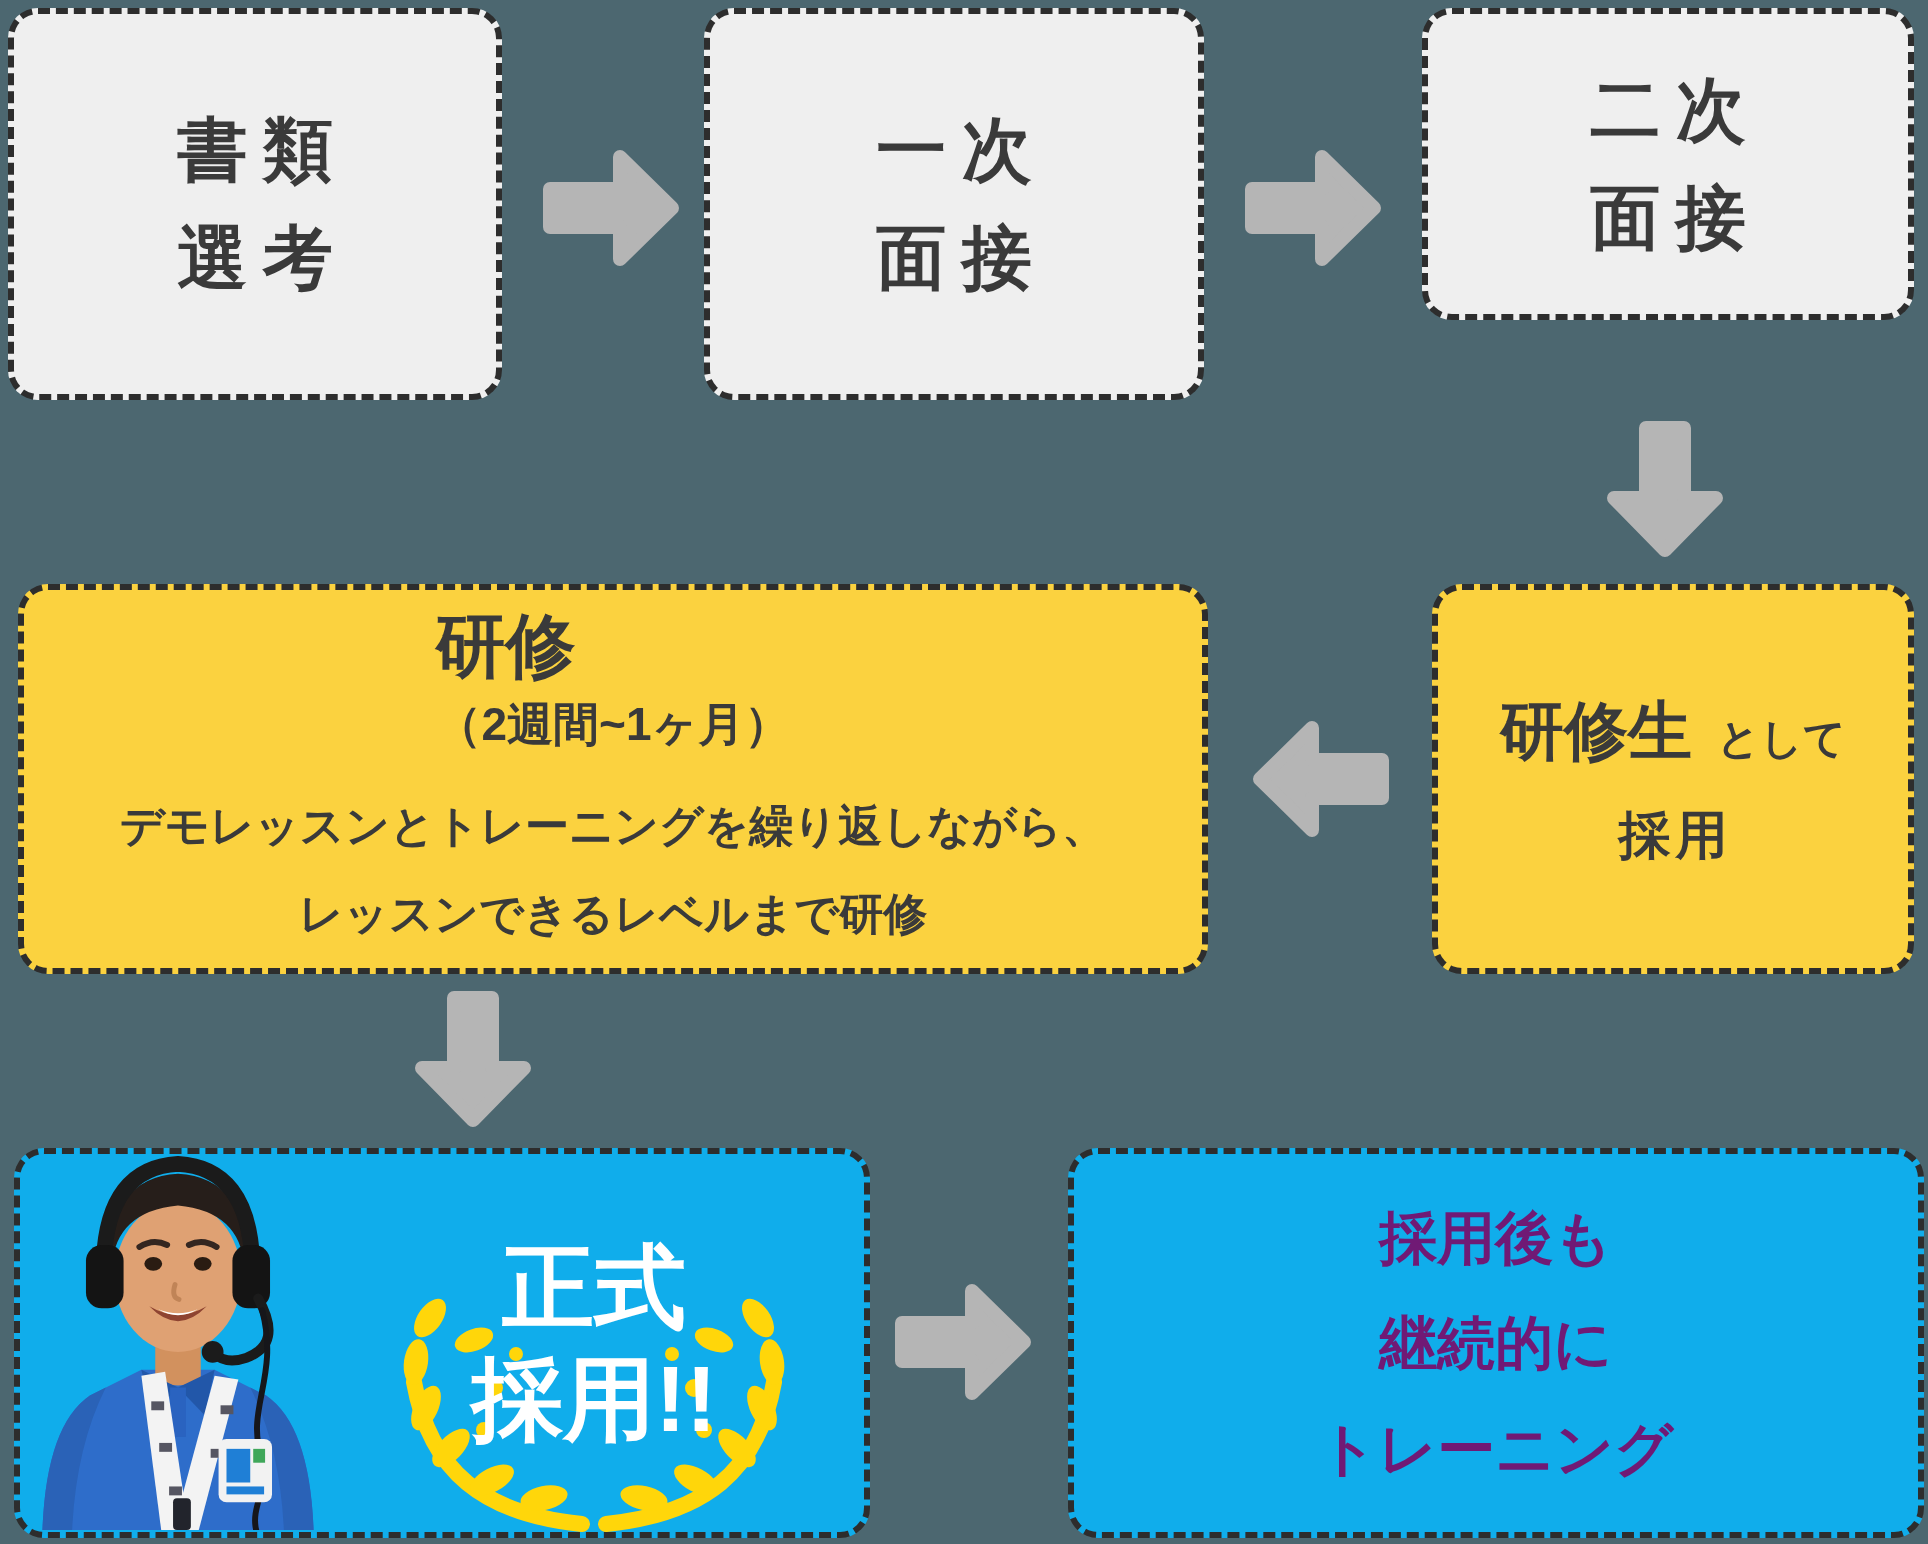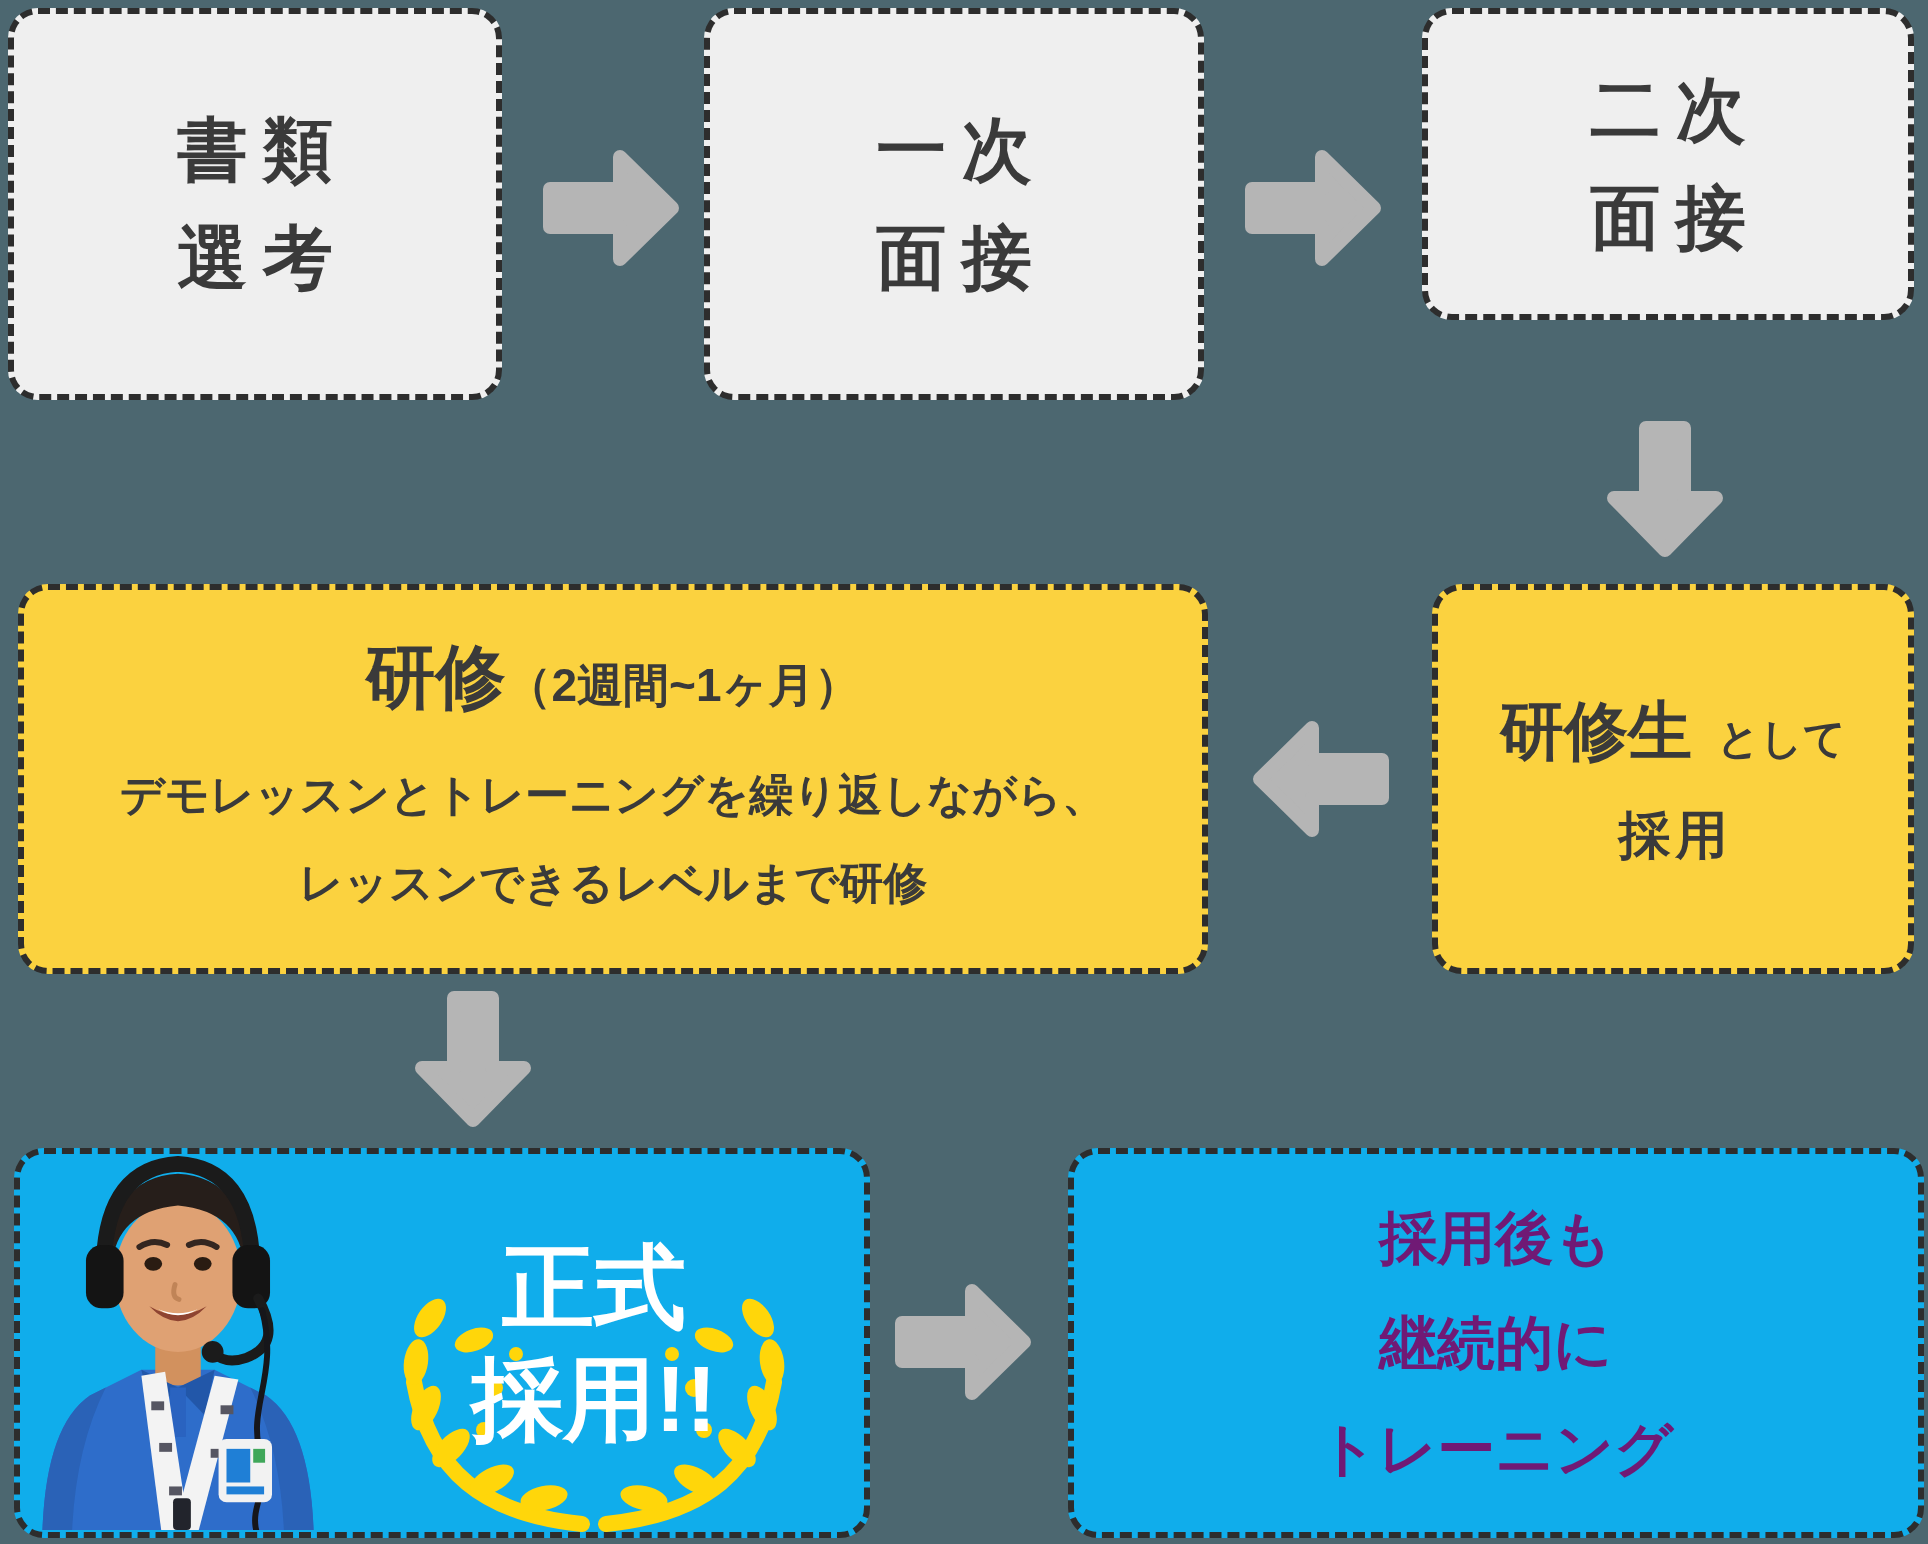--- a/index.html
+++ b/index.html
@@ -19,21 +19,21 @@
   #box-documents{left:8px;top:8px;width:494px;height:392px;}
   #box-first-interview{left:704px;top:8px;width:500px;height:392px;}
   #box-second-interview{left:1422px;top:8px;width:492px;height:312px;}
   .step-line{
     font-size:70px;font-weight:700;line-height:1.55;letter-spacing:.22em;margin-right:-.22em;
     white-space:nowrap;
   }
 
   
   #box-training{left:18px;top:584px;width:1190px;height:390px;}
-  .training-title{display:flex;align-items:baseline;margin-bottom:26px;white-space:nowrap;}
+  .training-title{display:flex;align-items:baseline;margin-bottom:26px;white-space:nowrap;flex-direction:column;}
   .training-title-main{font-size:70px;font-weight:700;}
   .training-title-note{font-size:46px;font-weight:700;}
   .training-body{font-size:44px;font-weight:700;line-height:2.0;text-align:center;white-space:nowrap;}
 
   
   #box-trainee{left:1432px;top:584px;width:482px;height:390px;}
   .trainee-line1{display:flex;align-items:baseline;white-space:nowrap;gap:25px;}
   .trainee-emphasis{font-size:64px;font-weight:700;}
   .trainee-suffix{font-size:42px;font-weight:700;}
   .trainee-line2{font-size:52px;font-weight:700;letter-spacing:.1em;margin-right:-.1em;margin-top:26px;}

